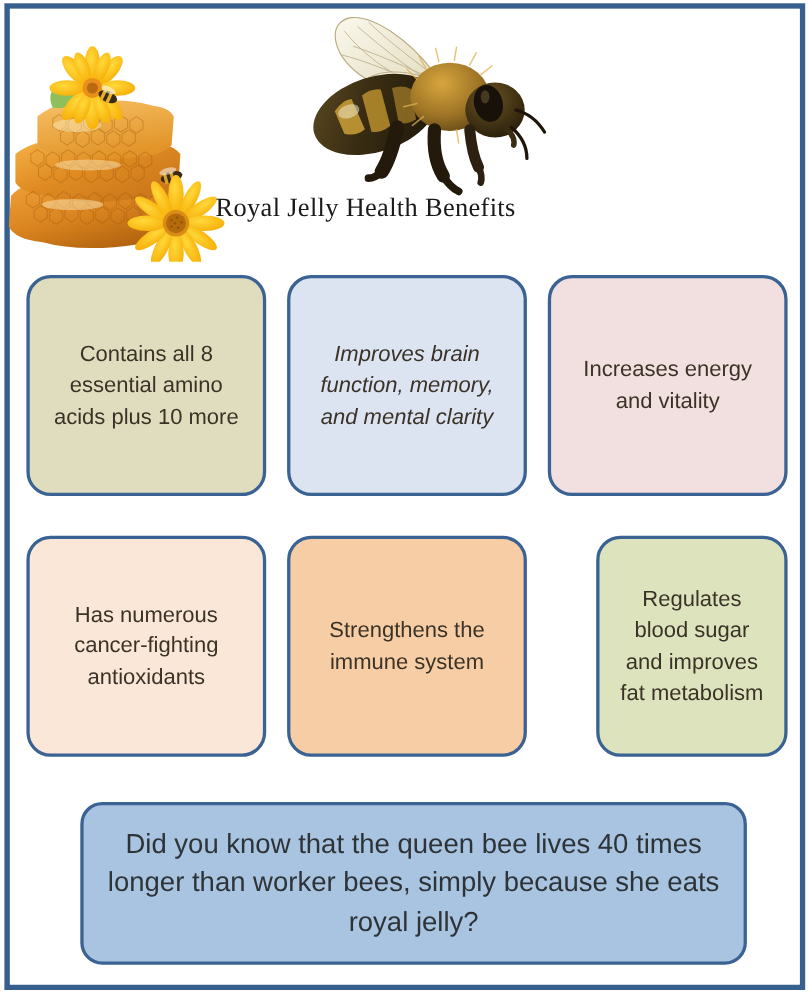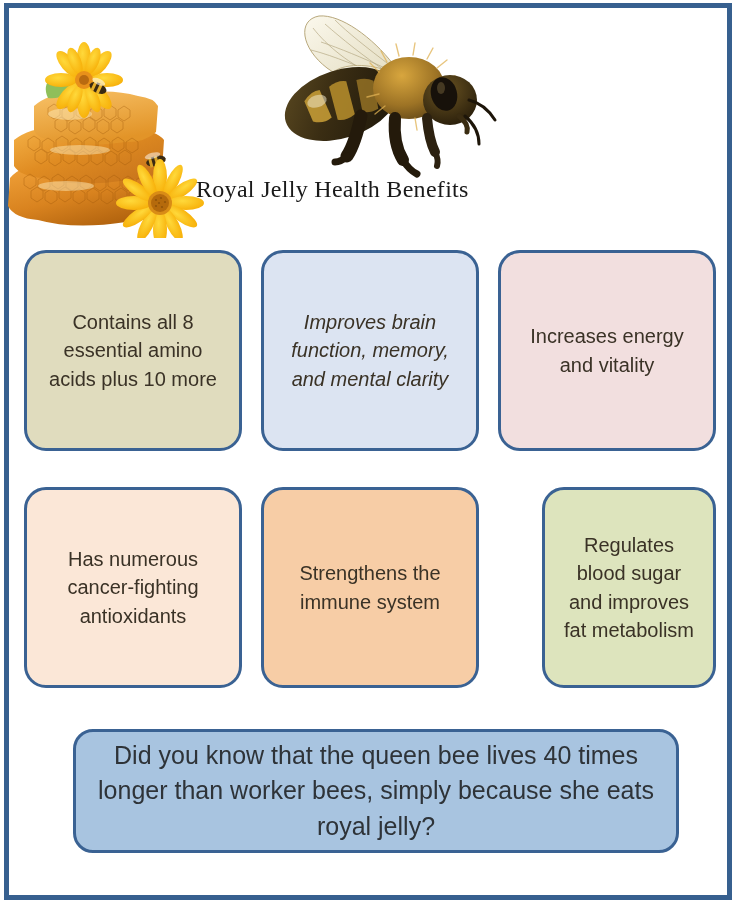--- a/index.html
+++ b/index.html
@@ -81,21 +81,21 @@
     text-align:center;
     font-size:20px;
     line-height:1.42;
     color:#3a3226;
   }
 
   
   .banner{
     position:absolute;
     left:73px;top:729px;
-    width:606px;height:124px;
+    width:606px;height:148px;
     background:#a8c4e0;
     border:3px solid #3a6293;
     border-radius:20px;
     box-sizing:border-box;
     display:flex;
     align-items:center;
     justify-content:flex-start;
   }
   .banner-text{
     text-align:center;

